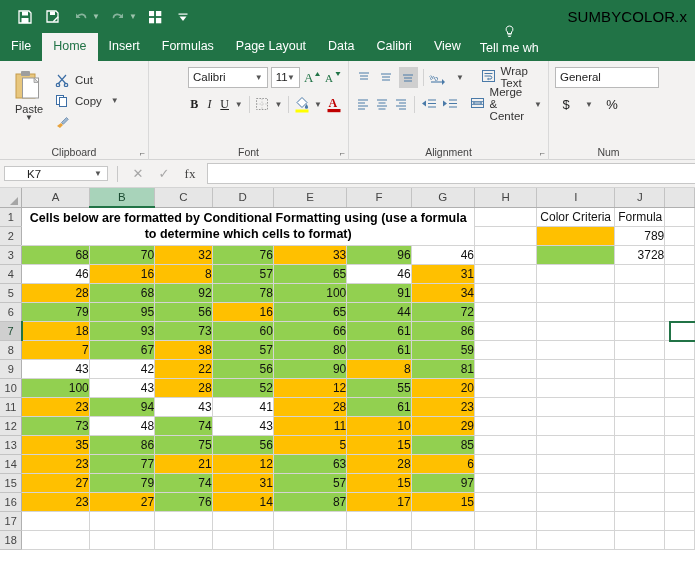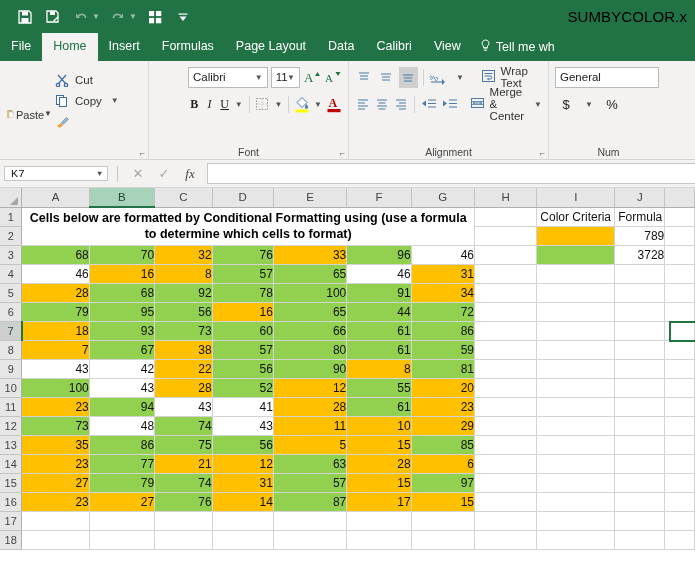--- a/index.html
+++ b/index.html
@@ -37,42 +37,42 @@
   }
   .tab {
     color: #ffffff; font-size: 12.5px; padding: 5px 11px 6px 11px;
     line-height: 16px; white-space: nowrap; height: 28px;
   }
   .tab.active {
     background: #f3f2f1; color: #217346;
   }
   .tellme {
     color: #ffffff; font-size: 12.5px; display: flex; align-items: center;
-    gap: 5px; padding: 5px 6px 6px 8px; white-space: nowrap;
+    padding: 5px 6px 6px 8px; white-space: nowrap; flex-direction: column;
   }
 
   
   .ribbon {
     height: 99px; background: #f3f2f1; display: flex; position: relative;
     border-bottom: 1px solid #d4d4d4;
   }
   .rgroup { position: relative; height: 99px; padding: 4px 6px 0 6px; }
   .rgroup + .rgroup { border-left: 1px solid #d9d9d9; }
   .glabel {
     position: absolute; bottom: 2px; left: 0; right: 0; text-align: center;
     font-size: 10.5px; color: #444444;
   }
   .gdial {
     position: absolute; bottom: 2px; right: 3px; font-size: 9px; color: #666;
   }
 
   
   .clip { width: 148px; display: flex; }
   .paste-btn {
-    width: 46px; display: flex; flex-direction: row; align-items: center;
+    width: 46px; display: flex; flex-direction: column; align-items: center;
     padding-top: 3px;
   }
   .paste-label { font-size: 11px; color: #333; margin-top: 1px; }
   .paste-caret { font-size: 8px; color: #444; line-height: 6px; }
   .clip-small { padding-top: 4px; }
   .clip-item {
     display: flex; align-items: center; gap: 5px; height: 21px;
     font-size: 11.5px; color: #333; padding-left: 2px;
   }
   .clip-item .cicon { width: 16px; display:flex; align-items:center; justify-content:center; }
@@ -112,26 +112,26 @@
   }
 
   
   .fbar {
     height: 28px; background: #f3f2f1; display: flex; align-items: center;
     padding: 0 0 0 4px; border-bottom: 1px solid #d4d4d4;
   }
   .namebox {
     width: 104px; height: 15px; background: #fff; border: 1px solid #c7c7c7;
     font-size: 11.5px; color: #222; display: flex; align-items: center;
-    padding-left: 6px; position: relative; font-family: Liberation Mono, monospace;
+    padding-left: 22px; position: relative;
   }
   .namebox .nbcaret { position: absolute; right: 5px; font-size: 8px; color: #555; }
   .fb-sep { width:1px; height:16px; background:#c8c8c8; margin:0 7px 0 9px; }
   .fb-ico { width: 26px; text-align:center; font-size:13px; color:#a6a6a6; }
-  .fb-ico.fx { color:#444; font-style: italic; font-family:"Liberation Serif", serif; }
+  .fb-ico.fx { color:#444; font-family:"Liberation Serif", serif; }
   .fb-input {
     flex: 1; height: 21px; background: #fff; border: 1px solid #c7c7c7;
     border-right: none; margin-left: 4px;
   }
 
   
   .gridwrap { position: relative; background: #ffffff; height: 368px; overflow: hidden; }
   table.grid { border-collapse: collapse; table-layout: fixed; }
   table.grid td, table.grid th { padding: 0; margin: 0; }
 
@@ -288,20 +288,21 @@
         </div>
         <div class="clip-item">
           <span class="cicon">
             <svg width="14" height="14" viewBox="0 0 14 14">
               <path d="M2 11l4-3 2 2-3 3z" fill="#e8a33d"></path>
               <path d="M6.5 7.5l5-5 1.8 1.8-5 5z" fill="#9fb8d0" stroke="#5b7fa6" stroke-width="0.7"></path>
             </svg>
           </span>
         </div>
       </div>
+      <div class="glabel">Clipboard</div>
       <div class="gdial">⌐</div>
     </div>
 
     <div class="rgroup fontg">
       <div class="frow">
         <div class="fsel fname">
           <span>Calibri</span>
           <span class="fcaret">▼</span>
         </div>
         <div class="fsel fsize">

